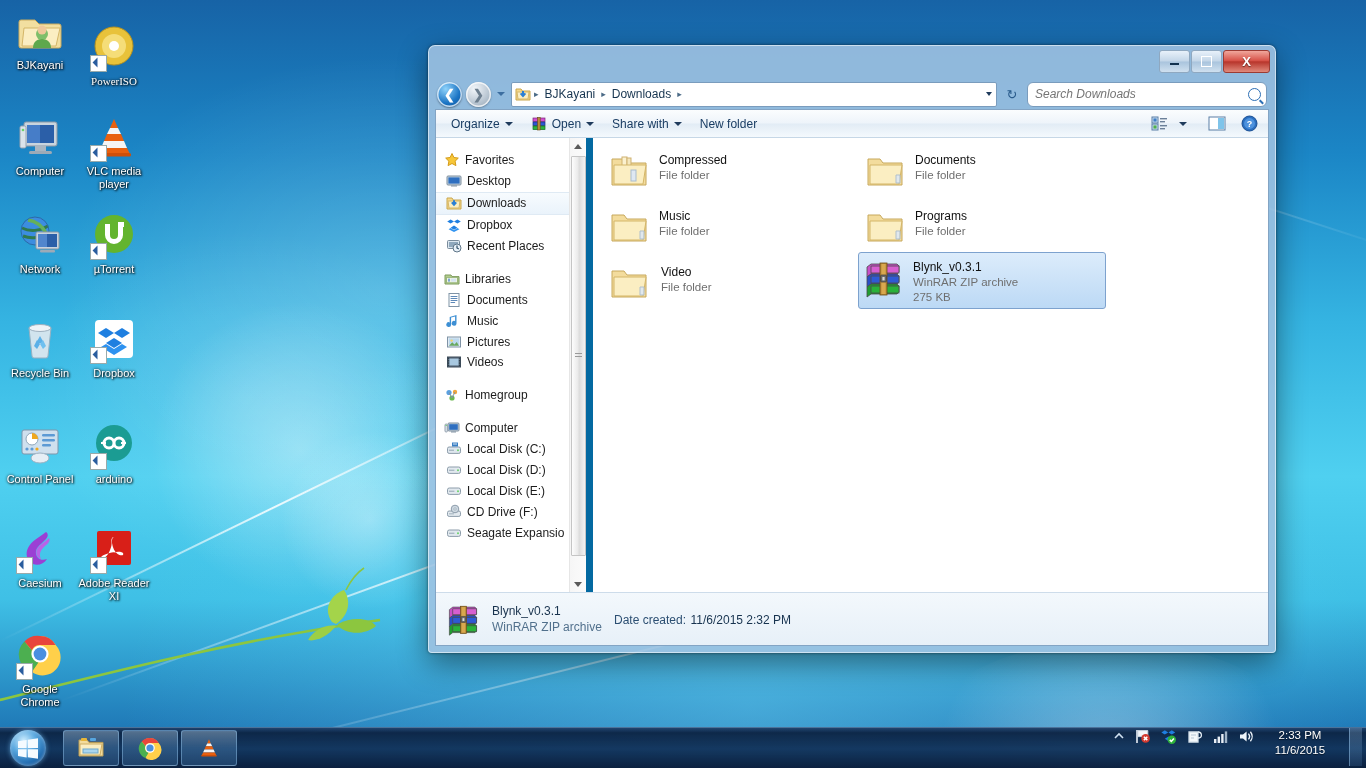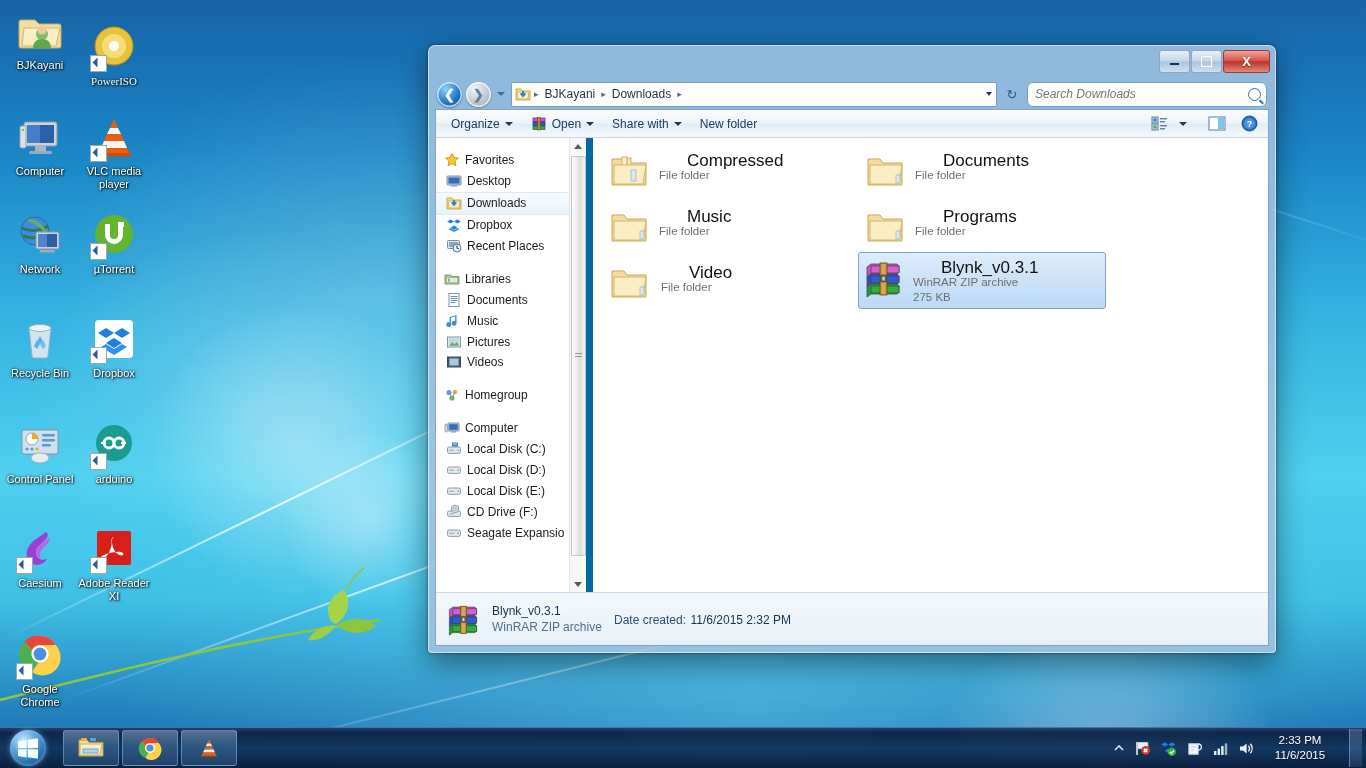--- a/index.html
+++ b/index.html
@@ -93,42 +93,42 @@
   .sb-tri.dn{border-top:5px solid #5a5a5a;}
   #nav-thumb{position:absolute;left:1px;top:18px;width:13px;height:398px;border:1px solid #c5c5c5;border-radius:1px;
     background:linear-gradient(90deg,#fdfdfd,#eaeaea 45%,#dcdcdc 55%,#f3f3f3);
     display:flex;align-items:center;justify-content:center;}
   #nav-thumb .grip{width:7px;height:6px;background:repeating-linear-gradient(180deg,#9a9a9a 0 1px,transparent 1px 3px);}
   #filepane{flex:1;position:relative;background:#fff;padding:8px 0 0 12px;}
   .fitem{position:absolute;width:248px;height:52px;display:flex;align-items:flex-start;gap:10px;padding:3px 4px;box-sizing:border-box;}
   .fitem.sel{background:linear-gradient(180deg,#dcecfb,#bcd9f5);border:1px solid #7da2ce;border-radius:3px;}
   .ficon{width:40px;height:40px;flex:0 0 auto;position:relative;margin-top:2px;}
   .ftext{padding-top:4px;}
-  .fname{font-size:17px;color:#111;line-height:15px;margin-left:28px;}
+  .fname{font-size:12px;color:#111;line-height:15px;}
   .fsub{font-size:11.5px;color:#6f6f6f;line-height:15px;}
   #statusbar{height:52px;background:linear-gradient(180deg,#f3f8fc,#e7f0f8);border-top:1px solid #cddcea;
     display:flex;align-items:center;padding:0 10px;gap:12px;}
   .st-name{font-size:12px;color:#18324d;line-height:16px;}
   .st-sub{font-size:12px;color:#51708c;line-height:16px;}
   .st-col{display:flex;flex-direction:column;}
   .st-lbl{font-size:12px;color:#2c4f72;}
   .st-val{font-size:12px;color:#17334f;}
   
   #taskbar{position:absolute;left:0;bottom:0;width:1366px;height:40px;
     background:linear-gradient(180deg,rgba(30,62,104,.93) 0%,rgba(12,36,68,.96) 12%,rgba(18,52,92,.95) 52%,rgba(10,30,60,.97) 100%);
     border-top:1px solid rgba(130,180,225,.55);display:flex;align-items:center;}
   #startbtn{width:54px;height:38px;margin-left:1px;display:flex;align-items:center;justify-content:center;}
   .orb{width:36px;height:36px;border-radius:50%;position:relative;
     background:radial-gradient(circle at 38% 30%,#cfeeff 0%,#5aa9e0 36%,#1f6bb0 66%,#0b3f77 100%);
     box-shadow:0 0 5px rgba(120,200,255,.6),inset 0 0 4px rgba(255,255,255,.5);}
   #tasklist{display:flex;gap:3px;margin-left:8px;}
   .tbtn{width:54px;height:34px;border-radius:3px;border:1px solid rgba(150,200,240,.45);
     background:linear-gradient(180deg,rgba(195,225,250,.40),rgba(110,165,215,.28) 50%,rgba(70,130,185,.34));
     display:flex;align-items:center;justify-content:center;}
-  #tray{margin-left:auto;display:flex;align-items:center;gap:9px;padding-right:4px;height:40px;}
+  #tray{margin-left:auto;display:flex;align-items:flex-start;gap:9px;padding-right:4px;height:40px;}
   .tico{width:17px;height:17px;position:relative;}
   #clock{width:72px;text-align:center;color:#fff;font-size:11.5px;line-height:15px;text-shadow:0 1px 1px rgba(0,0,0,.6);}
   #showdesk{width:12px;height:38px;margin-left:4px;border-left:1px solid rgba(150,195,235,.5);
     background:linear-gradient(180deg,rgba(180,215,245,.25),rgba(90,145,200,.18));}
 </style>
 </head>
 <body>
 
 <div id="wallpaper">
   <div class="glow" style="left:150px;top:300px;width:300px;height:300px;"></div>

